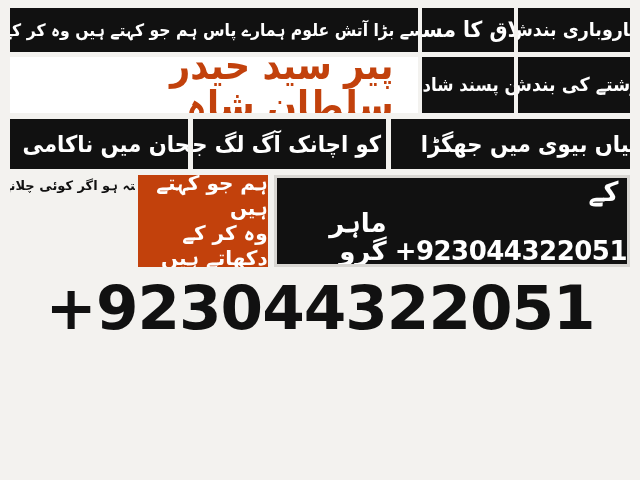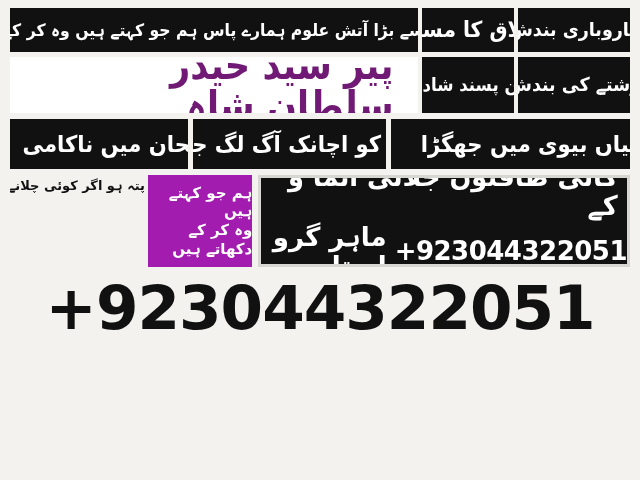--- a/index.html
+++ b/index.html
@@ -83,21 +83,21 @@
   .r2-right {
     flex: 0 0 92px;
     height: 56px;
     font-size: 18px;
   }
   .r2-right .bar-text { line-height: 1.05; text-align:center; }
   .r2-name {
     flex: 1 1 auto;
     height: 56px;
     background: #ffffff;
-    color: #701a75;
+    color: #c2410c;
     display: flex;
     align-items: center;
     justify-content: flex-end;
     font-size: 40px;
     font-weight: bold;
     direction: rtl;
     overflow: hidden;
   }
   .r2-name .bar-text { transform: scaleX(0.88); }
 
@@ -178,28 +178,28 @@
     font-weight: bold;
     display: flex;
     align-items: center;
     justify-content: center;
     direction: rtl;
     white-space: nowrap;
     overflow: hidden;
   }
   .pr-box {
     flex: 1 1 auto;
-    background: #a21caf;
+    background: #c2410c;
     color: #ffffff;
     display: flex;
     flex-direction: column;
     align-items: center;
     justify-content: center;
     direction: rtl;
-    font-size: 15px;
+    font-size: 20px;
     font-weight: bold;
     line-height: 1.25;
     overflow: hidden;
   }
 
   
   .row-phone {
     height: 74px;
     display: flex;
     align-items: center;

